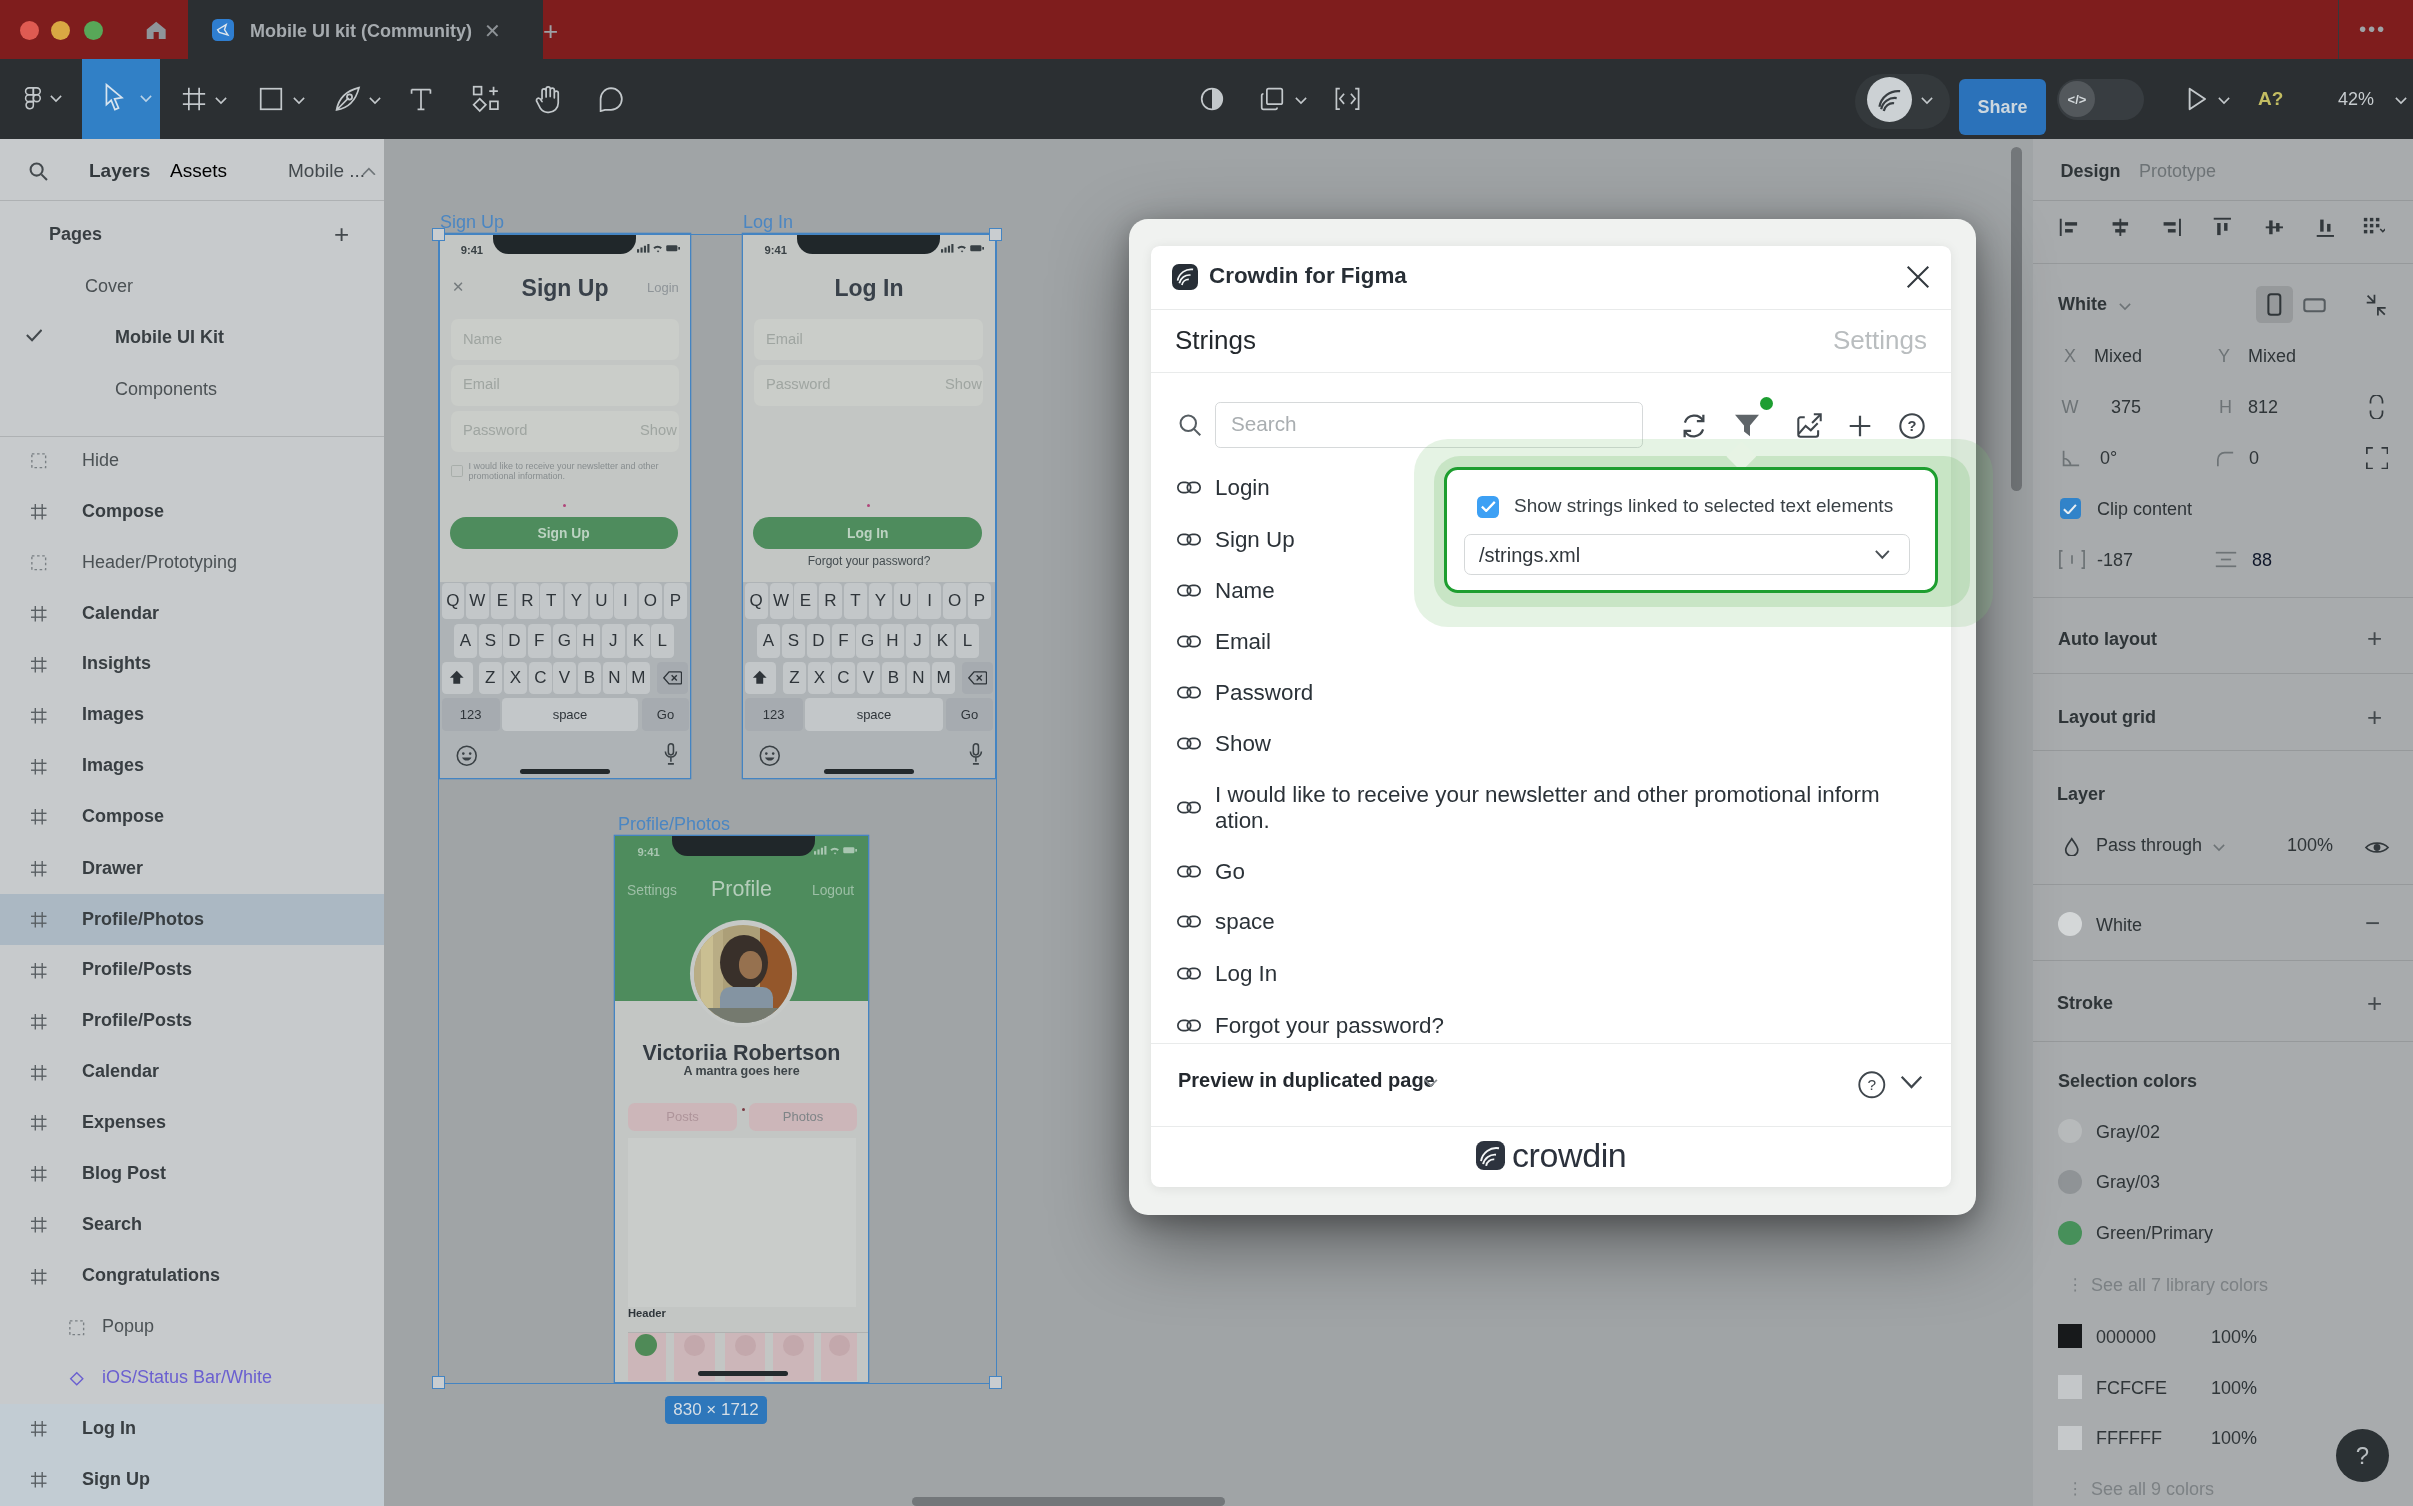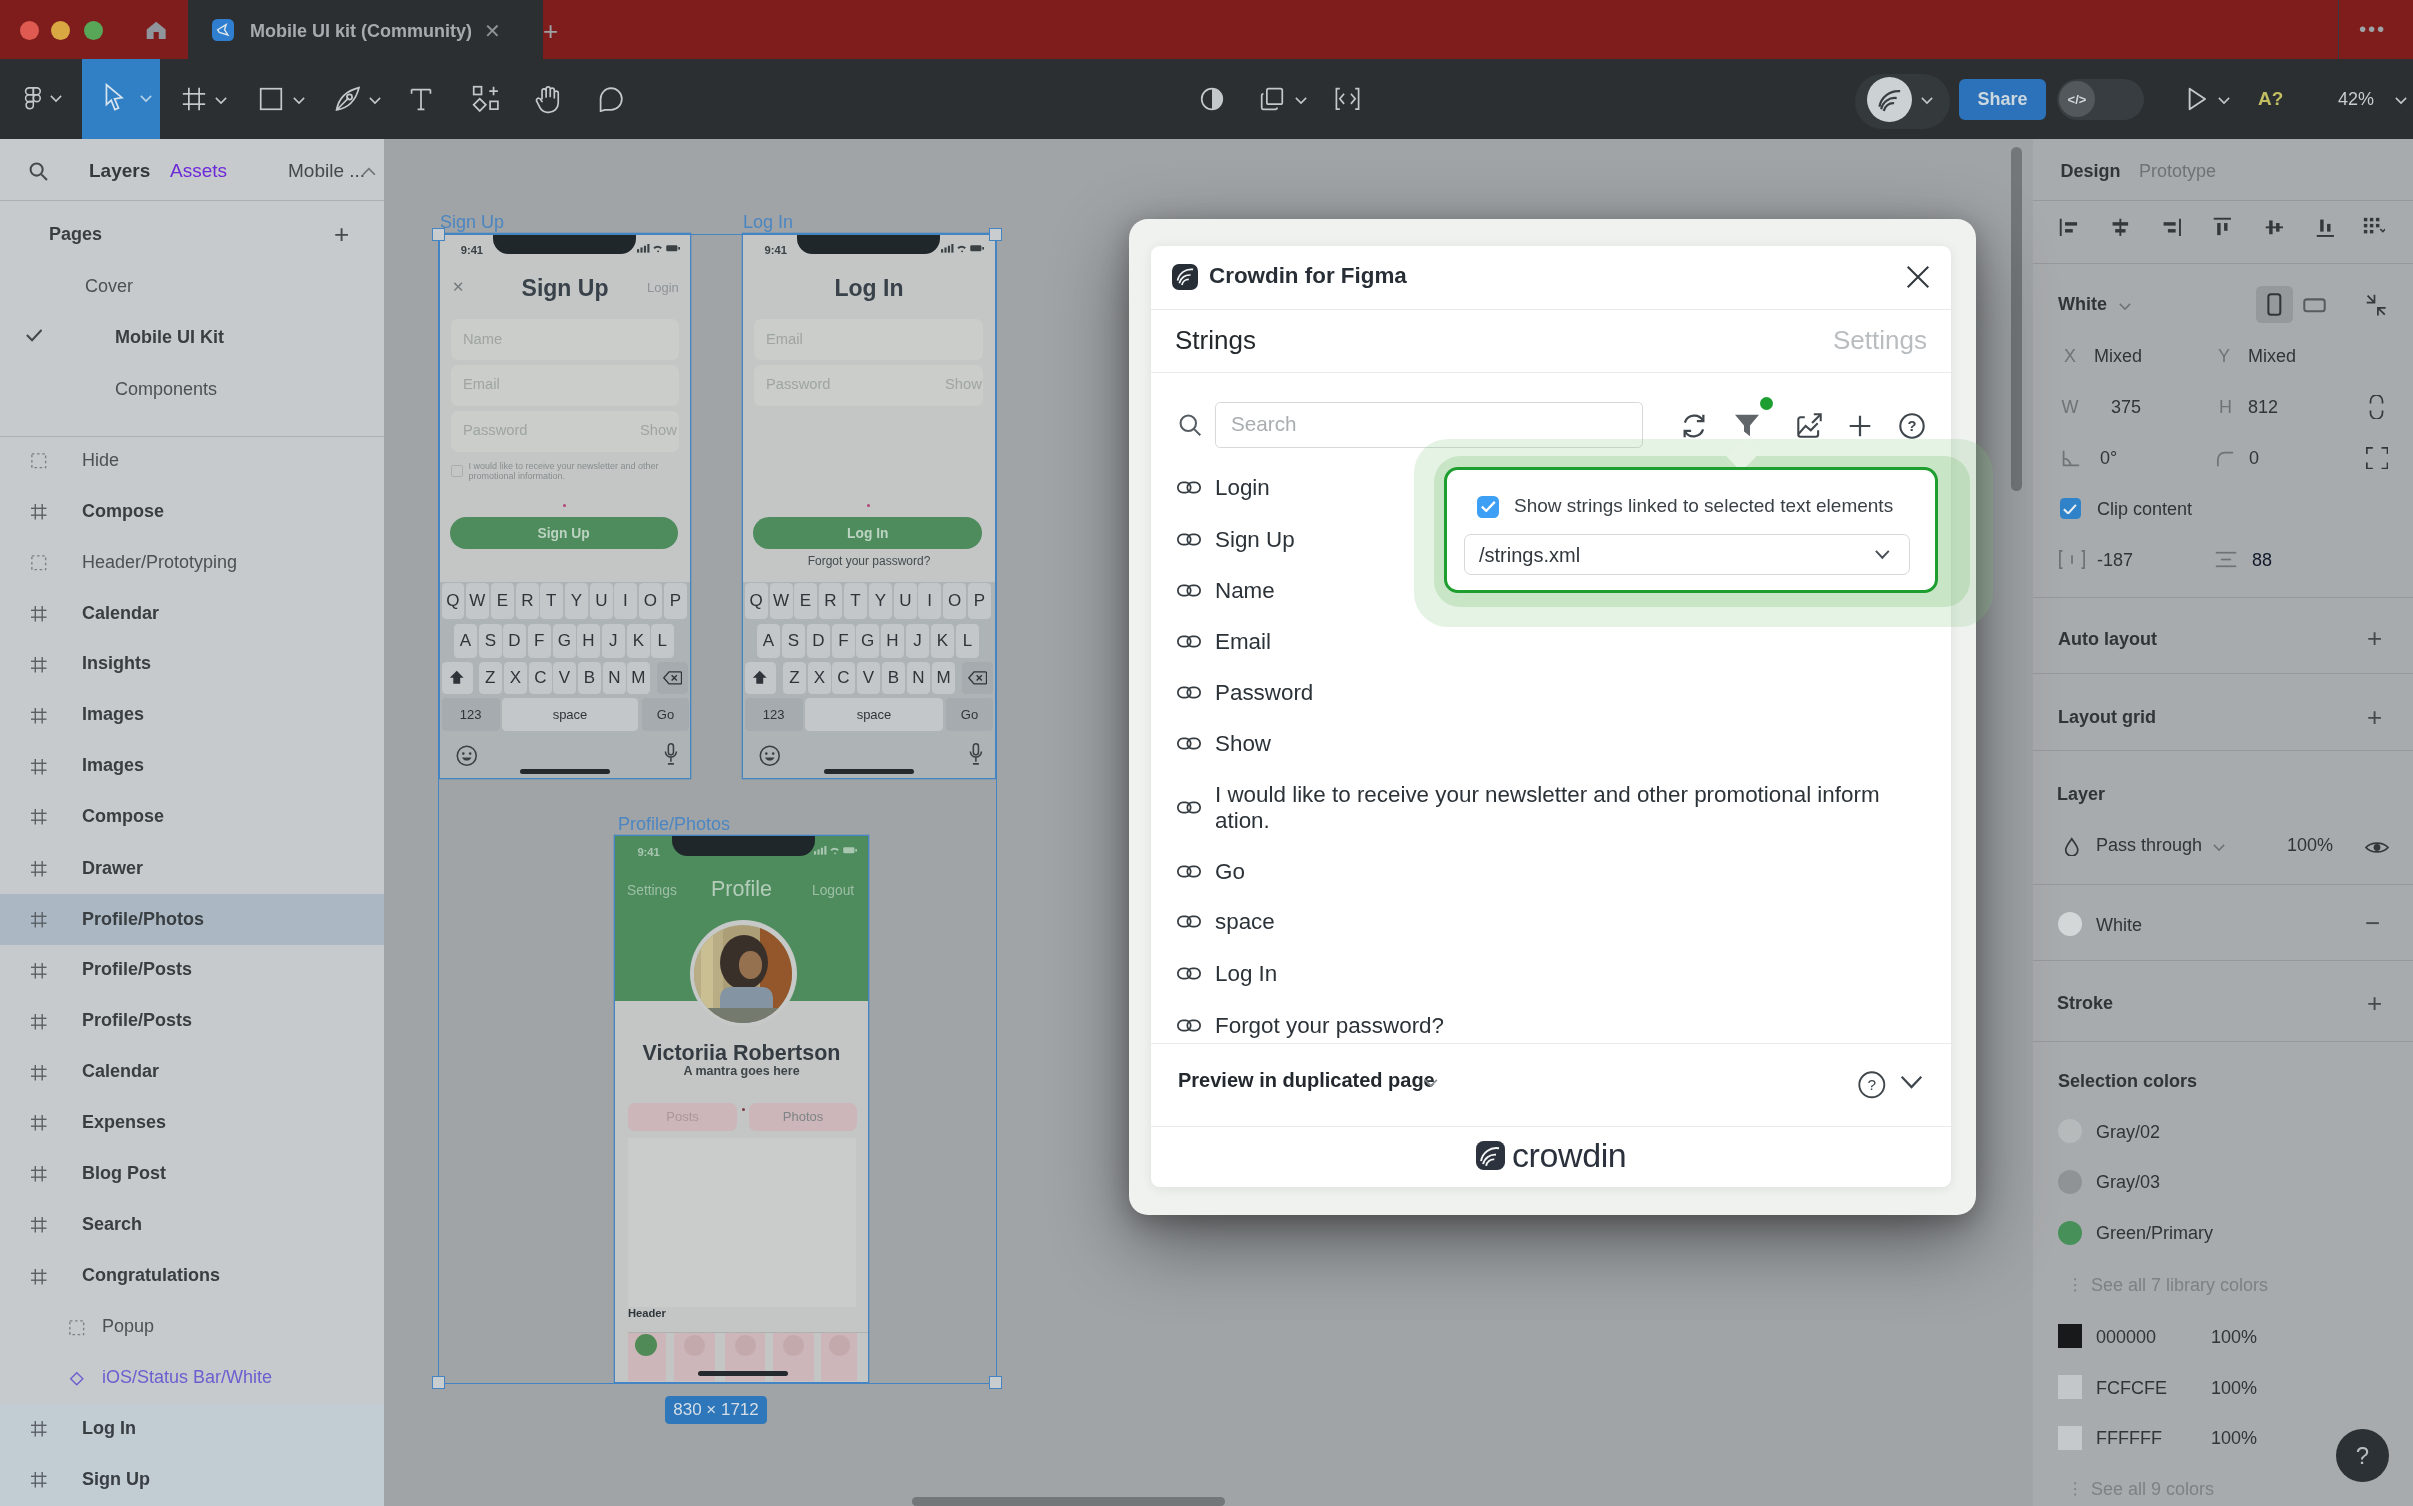--- a/index.html
+++ b/index.html
@@ -242,21 +242,21 @@
 <div class="abs" style="left:2011px;top:147px;width:11.2px;height:344px;background:#73777a;border-radius:6px;"></div>
 <div class="abs" style="left:912px;top:1497px;width:313px;height:8.6px;background:#73777a;border-radius:4.3px;"></div>
 
 <div class="abs" id="sidebar-left" style="left:0;top:139px;width:384px;height:1368px;background:#c7cacc;">
 
   <svg class="abs" style="left:27.6px;top:21.5px;" width="20.7" height="20.7" viewBox="0 0 24 24">
         <circle cx="10" cy="10" r="7" fill="none" stroke="#43494d" stroke-width="2.4"></circle>
         <line x1="15.5" y1="15.5" x2="22" y2="22" stroke="#43494d" stroke-width="2.4"></line>
       </svg>
   <div class="abs" style="left:89px;top:20.7px;color:#33393d;font-size:19px;font-weight:700;">Layers</div>
-  <div class="abs" style="left:170px;top:20.7px;color:#6d28d9;font-size:19px;text-align:right;">Assets</div>
+  <div class="abs" style="left:170px;top:20.7px;color:#000000;font-size:19px;text-align:right;">Assets</div>
   <div class="abs" style="left:288px;top:20.7px;color:#43494d;font-size:19px;">Mobile ...</div>
   <svg class="abs" style="left:362px;top:27.6px;" width="13.8" height="8.6" viewBox="0 0 16 10">
         <path d="M1 9 L8 2 L15 9" fill="none" stroke="#6f7579" stroke-width="2"></path>
       </svg>
   <div class="abs" style="left:0;top:61px;width:384px;height:0.9px;background:rgba(0,0,0,0.12);"></div>
 
   <div class="abs" style="left:49px;top:85px;color:#383e42;font-size:18px;font-weight:700;">Pages</div>
   <div class="abs" style="left:334px;top:80px;color:#43494d;font-size:26px;font-weight:300;">+</div>
   <div class="abs" style="left:85px;top:137px;color:#4b5154;font-size:18px;">Cover</div>
   <svg class="abs" style="left:26px;top:190px;" width="16.4" height="13" viewBox="0 0 19 15">
@@ -749,21 +749,21 @@
     <g fill="none" stroke="#383e42" stroke-width="2.6">
       <path d="M4 24 a22 22 0 0 1 24 -18"></path>
       <path d="M6 27 a16 16 0 0 1 18 -13"></path>
       <path d="M9 29 a11 11 0 0 1 12 -9"></path>
     </g>
   </svg>
   <svg class="abs" style="left:1921px;top:38px;" width="12" height="7.8" viewBox="0 0 14 9">
         <path d="M1 1 L7 7 L13 1" fill="none" stroke="#c3c8cb" stroke-width="1.8"></path>
       </svg>
 
-  <div class="abs flex" style="left:1959px;top:20px;width:87px;height:41px;background:#2b72ba;border-radius:6px;justify-content:center;color:#ccd7df;font-size:18px;font-weight:600;">Share</div>
+  <div class="abs flex" style="left:1959px;top:20px;width:87px;height:56px;background:#2b72ba;border-radius:6px;justify-content:center;color:#ccd7df;font-size:18px;font-weight:600;">Share</div>
 
   <div class="abs" style="left:2057px;top:20px;width:87px;height:41px;background:#383d41;border-radius:20.7px;"></div>
   <div class="abs flex" style="left:2059px;top:22.4px;width:36px;height:36px;background:#53585c;border-radius:50%;justify-content:center;color:#d3d8db;font-size:13px;font-weight:700;">&lt;/&gt;</div>
 
   <svg class="abs" style="left:2187px;top:28.4px;" width="20.7" height="24" viewBox="0 0 24 28">
         <path d="M3 2 L21 14 L3 26 Z" fill="none" stroke="#c3c8cb" stroke-width="2.2" stroke-linejoin="round"></path>
       </svg>
   <svg class="abs" style="left:2218px;top:38px;" width="12" height="7.8" viewBox="0 0 14 9">
         <path d="M1 1 L7 7 L13 1" fill="none" stroke="#c3c8cb" stroke-width="1.8"></path>
       </svg>

